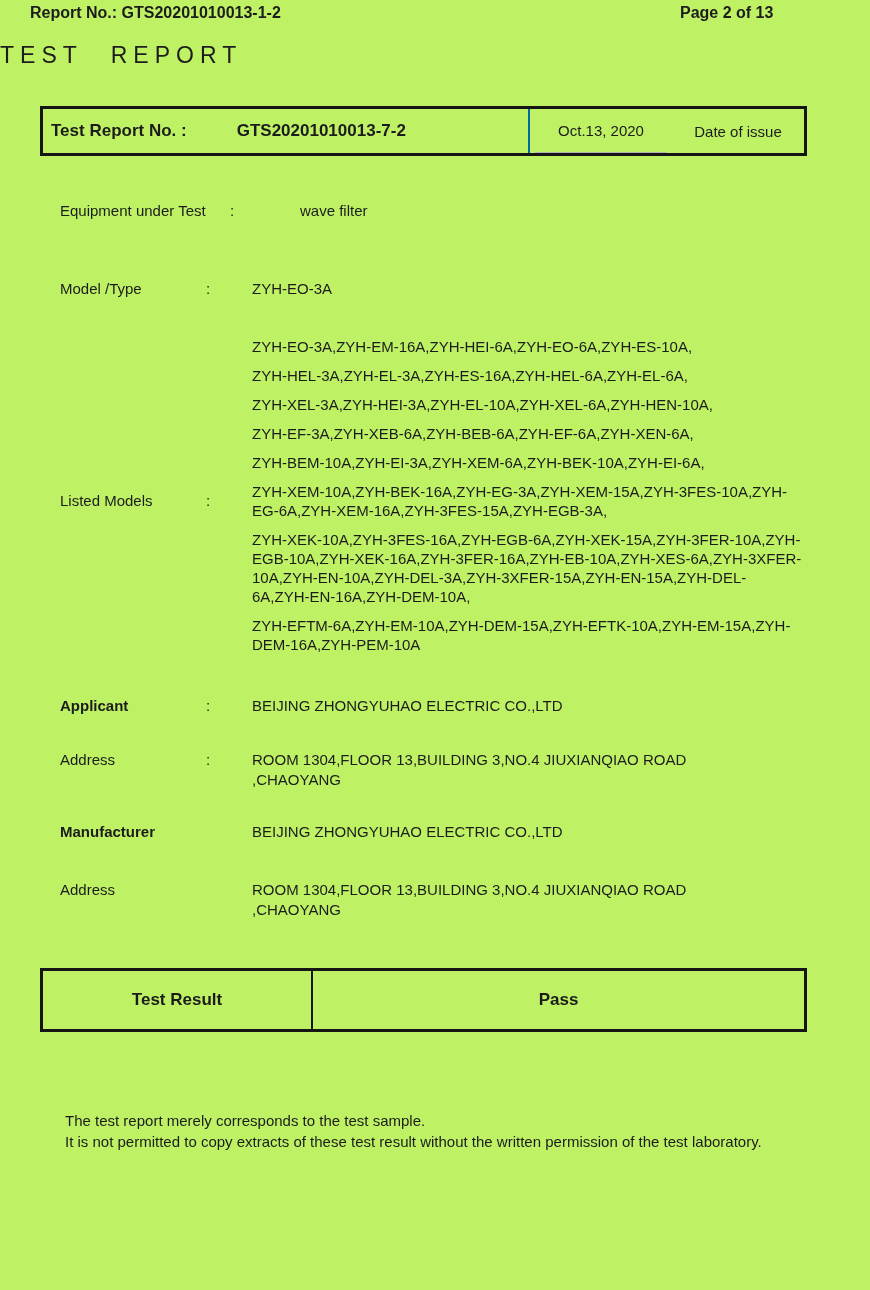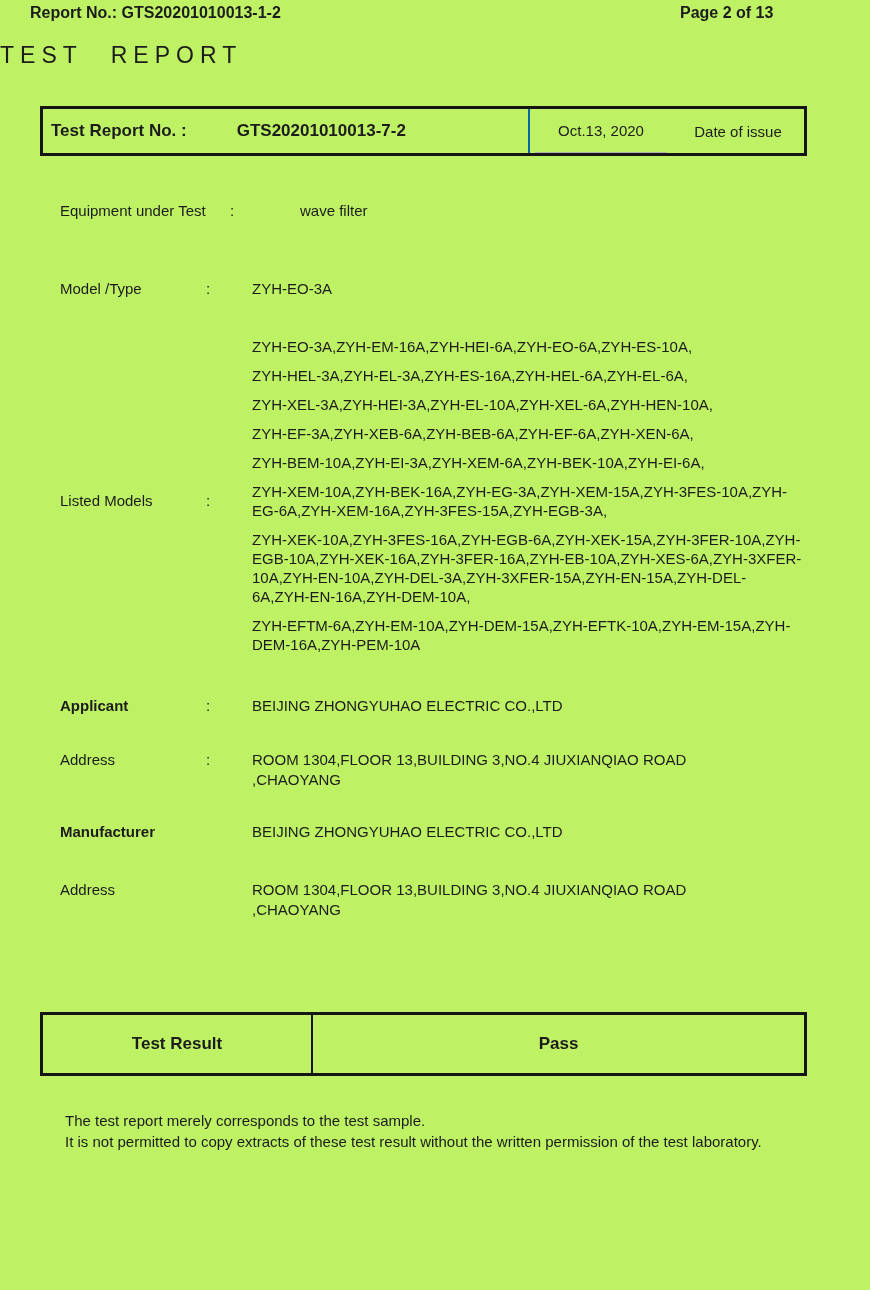--- a/index.html
+++ b/index.html
@@ -49,21 +49,21 @@
   .row-model{top:279px;}
   .row-listed{top:337px;align-items:center;}
   .row-applicant{top:696px;}
   .row-address1{top:750px;}
   .row-manufacturer{top:822px;}
   .row-address2{top:880px;}
   .models{width:550px;}
   .models p{margin:0 0 10px 0;line-height:19px;overflow-wrap:break-word;word-break:normal;}
   
   .result-table{
-    position:absolute;left:40px;top:1012px;width:767px;height:64px;
+    position:absolute;left:40px;top:968px;width:767px;height:64px;
     border:3px solid #151515;box-sizing:border-box;display:flex;
   }
   .result-left{
     width:270px;box-sizing:border-box;border-right:2px solid #151515;
     display:flex;align-items:center;justify-content:center;
     font-size:17px;font-weight:bold;
   }
   .result-right{
     flex:1;display:flex;align-items:center;justify-content:center;
     font-size:17px;font-weight:bold;

